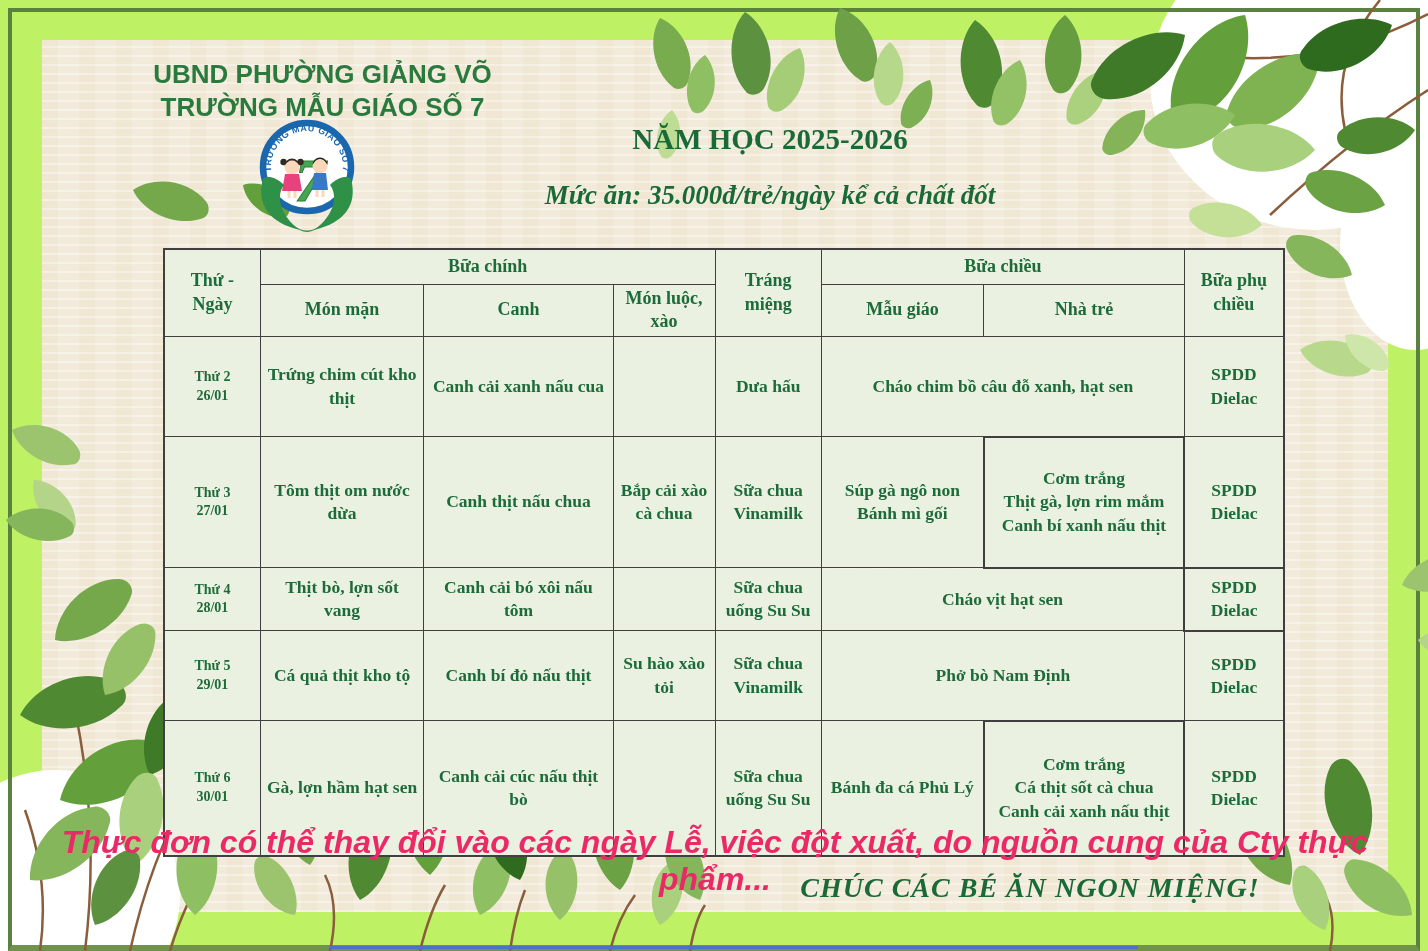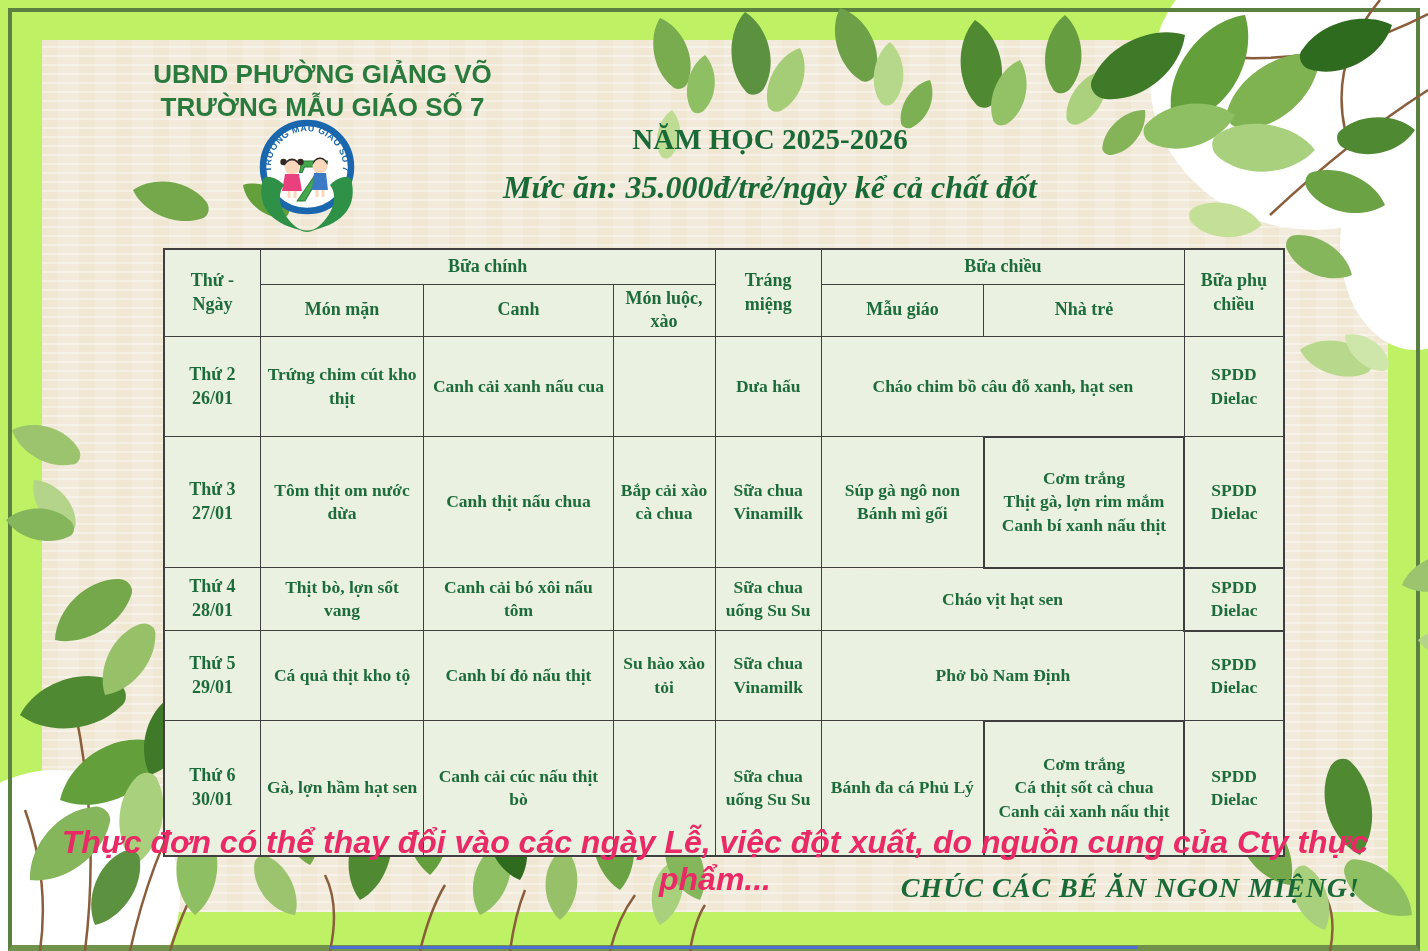--- a/index.html
+++ b/index.html
@@ -19,35 +19,35 @@
   .leaves{position:absolute;left:0;top:0;width:1428px;height:951px;pointer-events:none;}
 
   .org{position:absolute;left:150px;top:58px;width:345px;text-align:center;
        font-family:"Liberation Sans","DejaVu Sans",sans-serif;font-weight:bold;
        font-size:26px;line-height:1.25;color:#2a7a3e;}
   .logo{position:absolute;left:248px;top:116px;width:118px;height:124px;}
 
   .titles{position:absolute;left:390px;top:118px;width:760px;text-align:center;color:#1a6a38;}
   .t1{font-size:29px;font-weight:bold;line-height:1.2;}
   .t2{font-size:29px;font-weight:bold;line-height:1.2;margin-top:4px;}
-  .t3{font-size:32px;font-weight:bold;font-style:italic;margin-top:12px;}
+  .t3{font-size:27px;font-weight:bold;font-style:italic;margin-top:23px;}
 
   .menu-table{position:absolute;left:163px;top:248px;width:1122px;border-collapse:collapse;
               table-layout:fixed;border:2px solid #3f3f3f;}
   .menu-table td{border:1px solid #3f3f3f;background:#ebf1e1;color:#1d6b3a;font-weight:bold;
                  text-align:center;vertical-align:middle;padding:2px 5px;font-size:17.5px;line-height:1.32;
                  overflow:hidden;}
   .menu-table td.hd{font-size:18px;}
-  .menu-table td.day{font-size:18px;margin-top:28px;}
+  .menu-table td.day{font-size:14px;margin-top:28px;}
   .menu-table td.hv{border-width:2px;}
 
   .note{position:absolute;left:60px;top:824px;width:1310px;text-align:center;
         font-family:"Liberation Sans","DejaVu Sans",sans-serif;font-weight:bold;font-style:italic;
         font-size:32px;color:#ea2a66;}
-  .wish{position:absolute;left:700px;top:872px;width:660px;text-align:right;
+  .wish{position:absolute;left:700px;top:872px;width:660px;text-align:center;
         font-weight:bold;font-style:italic;font-size:28px;letter-spacing:1px;color:#1a6a38;}
   .blue-line{position:absolute;left:330px;top:946px;width:808px;height:3px;background:#4d6fd0;}
 </style>
 </head>
 <body>
 
 <div class="stage">
 
   <div class="paper"></div>
   <div class="blob blob-tr"></div>

